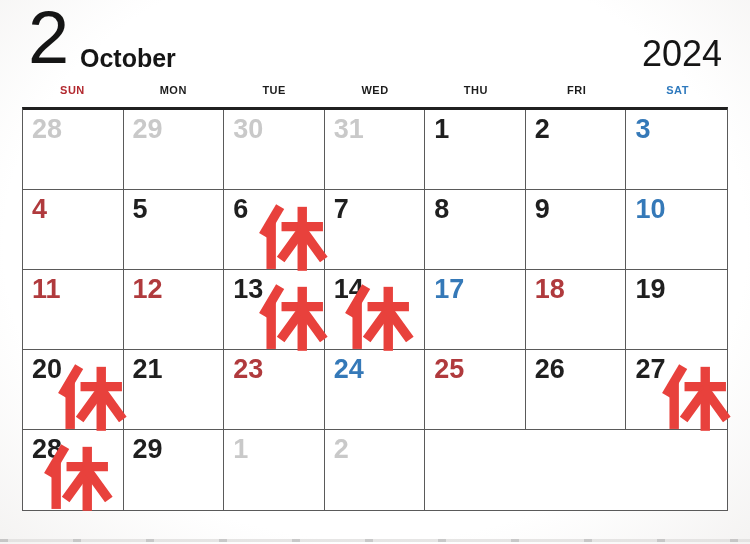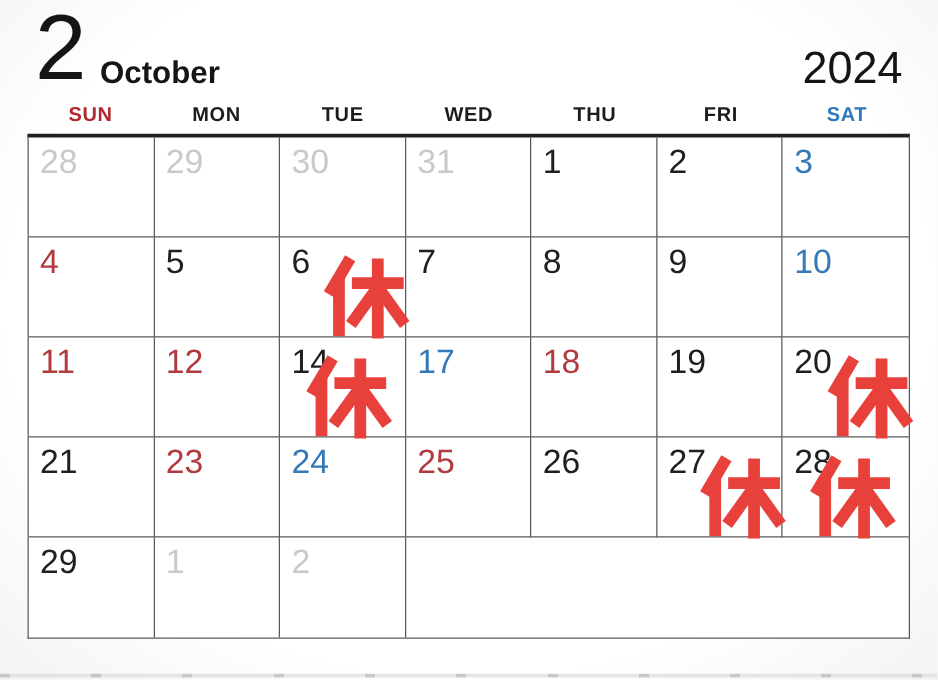--- a/index.html
+++ b/index.html
@@ -22,42 +22,42 @@
   .year {
     position:absolute; right:28px; top:33px;
     font-size:36px; font-weight:400; color:#151515; letter-spacing:0px;
   }
   
   .weekdays {
     position:absolute; left:22px; top:84px; width:706px;
     display:grid; grid-template-columns:repeat(7,1fr);
   }
   .weekday {
-    text-align:center; font-size:16px; font-weight:700; color:#1c1c1c;
+    text-align:center; font-size:11px; font-weight:700; color:#1c1c1c;
     letter-spacing:0.5px;
   }
   .weekday.wd-sun { color:#b2282e; }
   .weekday.wd-sat { color:#2e79bd; }
   
   .grid {
     position:absolute; left:22px; top:107px; width:706px;
     display:grid; grid-template-columns:repeat(7,1fr); grid-auto-rows:80px;
     border:1.5px solid #5a5a5a; border-top:3px solid #202020;
     background:#fff;
   }
   .cell {
     position:relative;
     border-right:1.5px solid #5a5a5a; border-bottom:1.5px solid #5a5a5a;
     color:#1f1f1f;
   }
   .cell:nth-child(7n) { border-right:none; }
   .cell:nth-child(n+29) { border-bottom:none; }
   .num {
     display:inline-block; padding:5px 0 0 9px;
-    font-size:27px; line-height:1.1; font-weight:400;
+    font-size:27px; line-height:1.1; font-weight:700;
   }
   .cell.sun .num, .cell.holiday .num { color:#b03a3d; }
   .cell.sat .num { color:#3579b8; }
   .cell.dim .num { color:#c9c9c9; }
   
   .rest-mark {
     position:absolute; top:14px; right:2px; z-index:3;
     width:64px; height:64px; overflow:visible;
   }
   .rest-mark.shift-left { right:16px; }
@@ -107,20 +107,30 @@
       <path d="M45 30 L27 55"></path>
       <path d="M49 30 L67 55"></path>
     </g>
   </svg></div>
     <div class="cell"><span class="num">7</span></div>
     <div class="cell"><span class="num">8</span></div>
     <div class="cell"><span class="num">9</span></div>
     <div class="cell sat"><span class="num">10</span></div>
     <div class="cell sun"><span class="num">11</span></div>
     <div class="cell holiday"><span class="num">12</span></div>
+    <div class="cell"><span class="num">13</span><svg class="rest-mark" viewBox="0 0 68 68" width="64" height="64" aria-hidden="true">
+    <g stroke="#e8413c" stroke-width="10" fill="none" stroke-linecap="square">
+      <path d="M21 7 L8 29"></path>
+      <path d="M14 24 L14 64"></path>
+      <path d="M30 24 L64 24"></path>
+      <path d="M47 8 L47 66"></path>
+      <path d="M45 30 L27 55"></path>
+      <path d="M49 30 L67 55"></path>
+    </g>
+  </svg></div>
     <div class="cell"><span class="num">14</span><svg class="rest-mark shift-left" viewBox="0 0 68 68" width="64" height="64" aria-hidden="true">
     <g stroke="#e8413c" stroke-width="10" fill="none" stroke-linecap="square">
       <path d="M21 7 L8 29"></path>
       <path d="M14 24 L14 64"></path>
       <path d="M30 24 L64 24"></path>
       <path d="M47 8 L47 66"></path>
       <path d="M45 30 L27 55"></path>
       <path d="M49 30 L67 55"></path>
     </g>
   </svg></div>

